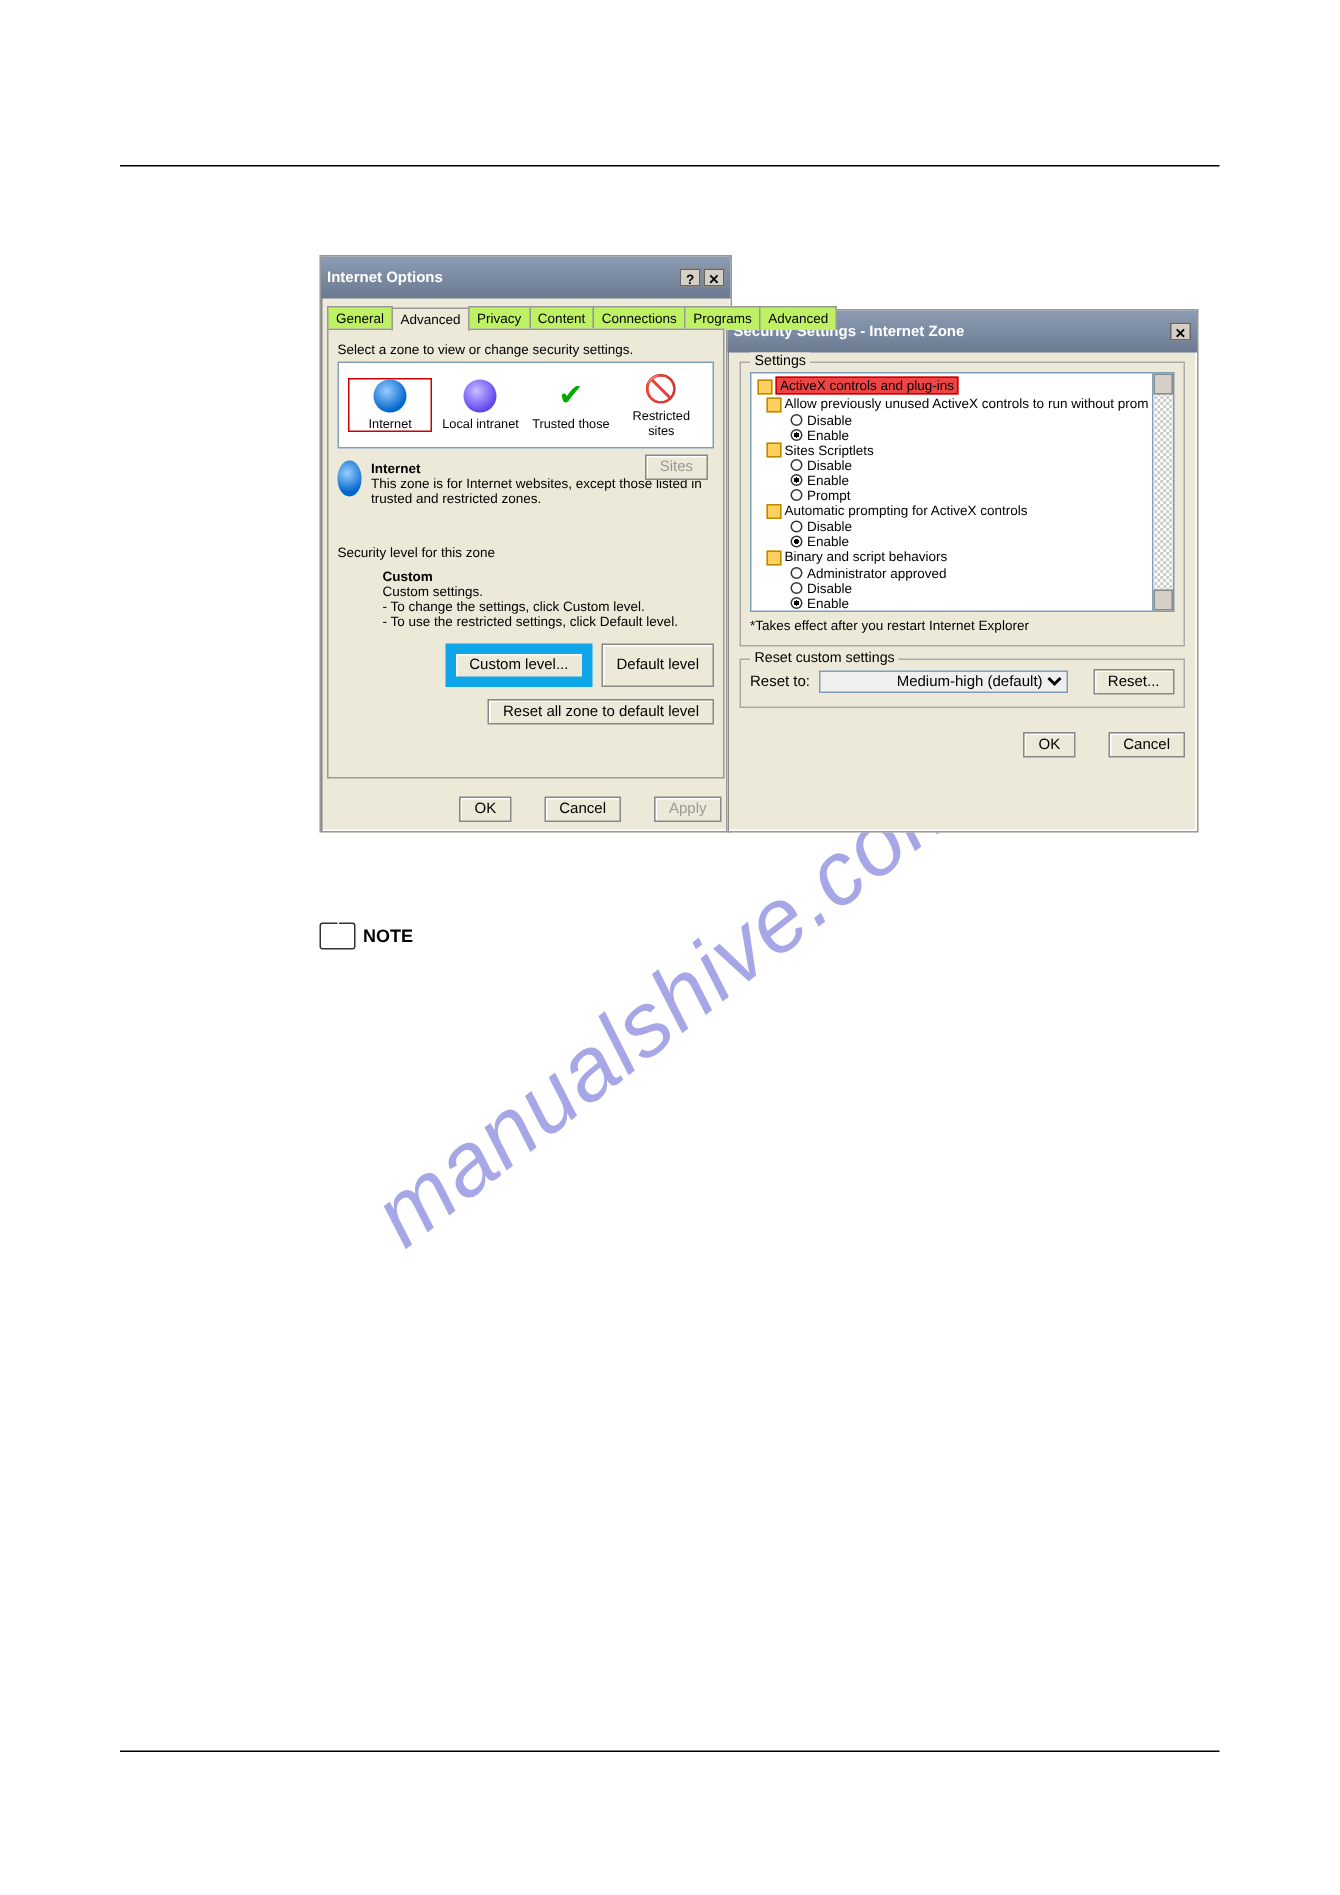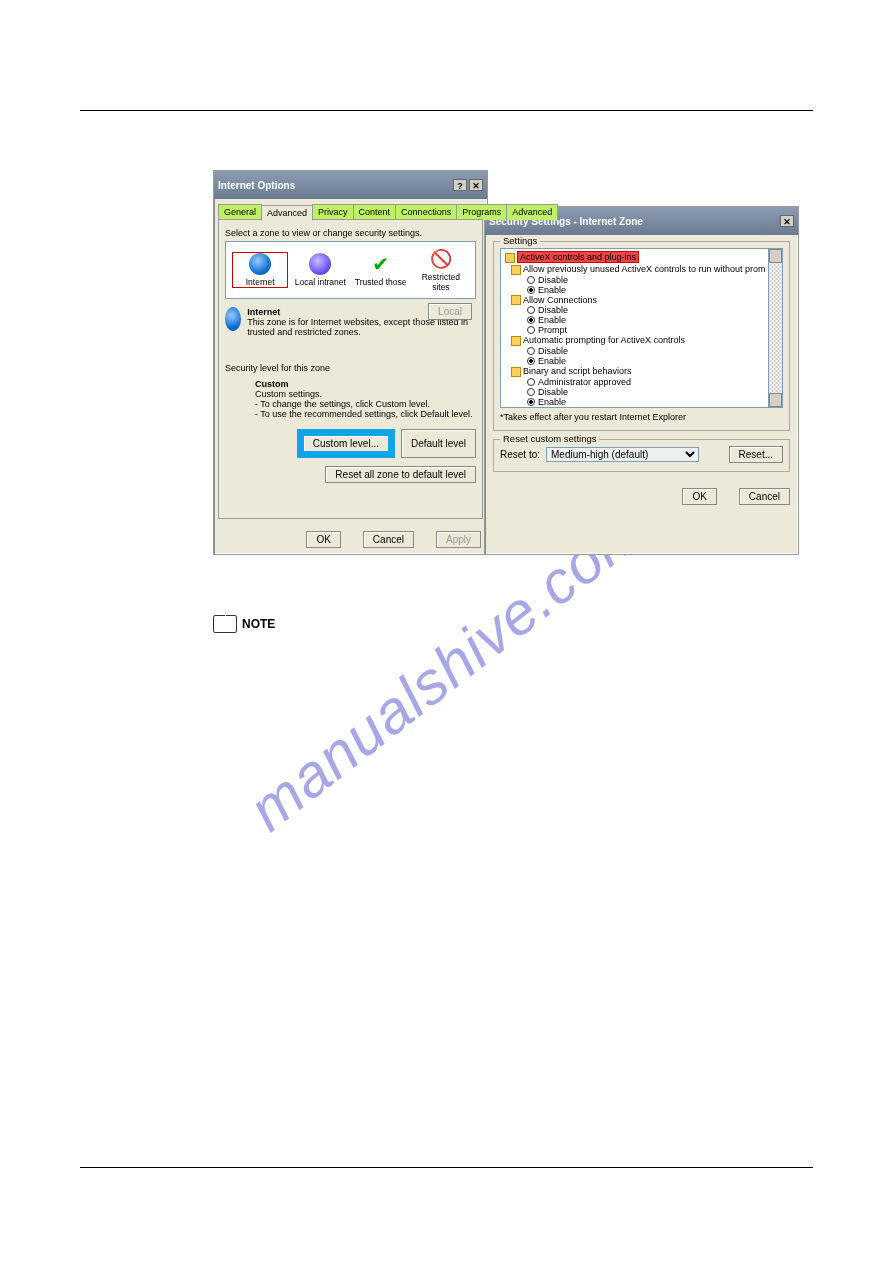--- a/index.html
+++ b/index.html
@@ -112,21 +112,21 @@
     display:inline-block; background:#ef4444; border:1px solid #c00;
     padding:0 2px; margin-bottom:1px;
   }
   .tree .node { padding-left:6px; }
   .tree .leaf { padding-left:22px; display:flex; align-items:center; gap:3px;}
   .radio { width:8px; height:8px; border:1px solid #333; border-radius:50%; display:inline-block;}
   .radio.on { background: radial-gradient(circle,#000 40%, transparent 41%);}
   .note { font-size:9px; margin-top:4px;}
   .reset-row { display:flex; align-items:center; gap:6px; }
   .reset-row select {
-    width:153px; font-size:10px; border:1px solid #7f9db9;
+    width:166px; font-size:10px; border:1px solid #7f9db9;text-align:right;
   }
   .dlg-right .dlg-footer { padding:0 8px 8px; }
   .note-row {
     position:absolute; left:213px; top:615px;
     display:flex; align-items:center; gap:5px;
   }
   .note-icon { width:24px; height:18px; border:1.5px solid #333; border-radius:2px; position:relative;}
   .note-icon::before { content:""; position:absolute; left:50%; top:-2px; width:1px; height:4px; background:#fff;}
   .note-text { font-weight:bold; font-size:12px;}
   .sqic { display:inline-block; width:10px; height:10px; background:#ffd060; border:1px solid #b80; margin-right:2px; vertical-align:middle;}
@@ -179,28 +179,28 @@
             <span>Restricted sites</span>
           </div>
         </div>
         <div class="zone-desc">
           <div class="g ic-globe"></div>
           <div class="t">
             <b>Internet</b><br>
             <span>This zone is for Internet websites, except those listed in trusted and restricted zones.</span>
           </div>
         </div>
-        <button class="btn sites-btn">Local</button>
+        <button class="btn sites-btn">Sites</button>
 
         <div class="sec-level">Security level for this zone</div>
         <div class="custom-block">
           <b>Custom</b><br>
           <span>Custom settings.</span><br>
           <span>- To change the settings, click Custom level.</span><br>
-          <span>- To use the recommended settings, click Default level.</span>
+          <span>- To use the restricted settings, click Default level.</span>
         </div>
         <div class="level-btns">
           <button class="btn hl">Custom level...</button>
           <button class="btn">Default level</button>
         </div>
         <div class="resetall">
           <button class="btn">Reset all zone to default level</button>
         </div>
       </div>
     </div>
@@ -226,21 +226,21 @@
             <span class="sqic"></span><span class="hdr">ActiveX controls and plug-ins</span>
             <div class="node"><span class="sqic"></span><span>Allow previously unused ActiveX controls to run without prom</span></div>
             <div class="leaf">
                 <span class="radio"></span>
                 <span>Disable</span>
               </div>
             <div class="leaf">
                 <span class="radio on"></span>
                 <span>Enable</span>
               </div>
-            <div class="node"><span class="sqic"></span><span>Allow Connections</span></div>
+            <div class="node"><span class="sqic"></span><span>Sites Scriptlets</span></div>
             <div class="leaf">
                 <span class="radio"></span>
                 <span>Disable</span>
               </div>
             <div class="leaf">
                 <span class="radio on"></span>
                 <span>Enable</span>
               </div>
             <div class="leaf">
                 <span class="radio"></span>

